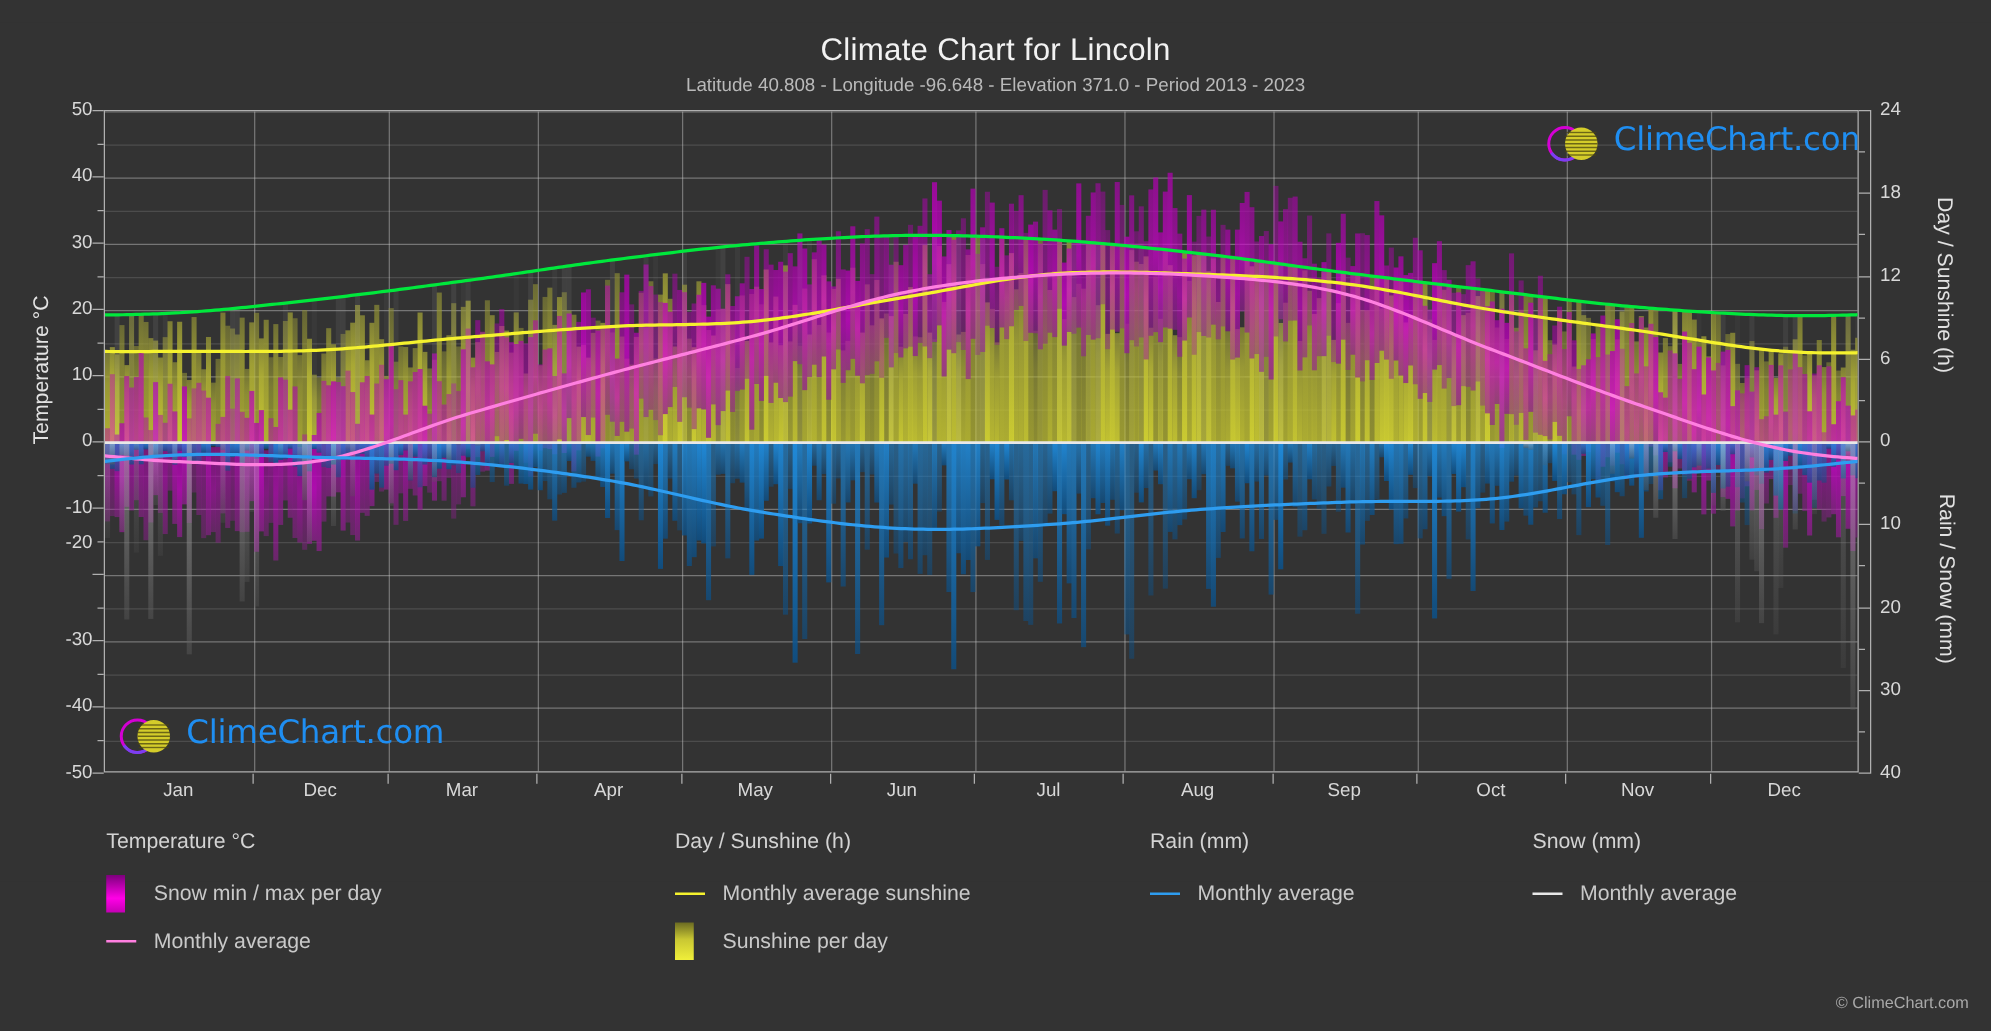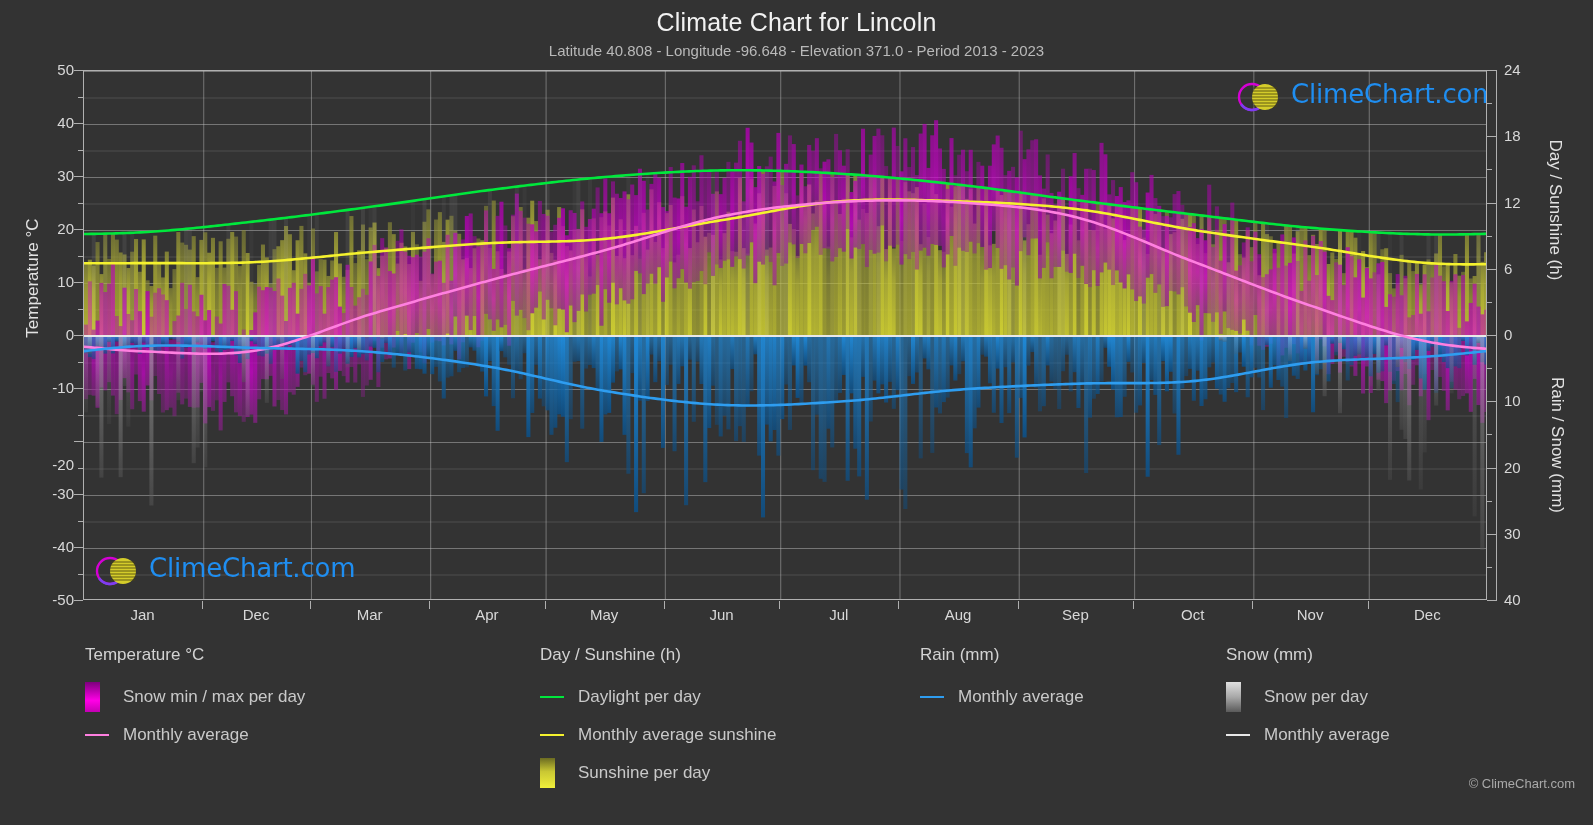--- a/index.html
+++ b/index.html
@@ -7,20 +7,21 @@
     margin: 0; padding: 0;
     background: #333333;
     width: 1593px; height: 825px;
     overflow: hidden;
     font-family: "Liberation Sans", sans-serif;
   }
   #root {
     position: relative;
     width: 1593px; height: 687px;
     background: #333333;
+    margin-top: 18px;
   }
 
   
   #title {
     position: absolute; top: 8px; left: 0; width: 1593px;
     text-align: center;
     font-size: 25px; color: #f2f2f2; font-weight: 400;
     letter-spacing: 0.2px;
   }
   #subtitle {
@@ -1505,21 +1506,21 @@
       <div class="ytick-l" style="top:176px;">30</div>
       <div class="tickmark-l" style="top:176px;"></div>
       <div class="ytick-l" style="top:229px;">20</div>
       <div class="tickmark-l" style="top:229px;"></div>
       <div class="ytick-l" style="top:282px;">10</div>
       <div class="tickmark-l" style="top:282px;"></div>
       <div class="ytick-l" style="top:335px;">0</div>
       <div class="tickmark-l" style="top:335px;"></div>
       <div class="ytick-l" style="top:388px;">-10</div>
       <div class="tickmark-l" style="top:388px;"></div>
-      <div class="ytick-l" style="top:465px;">-20</div>
+      <div class="ytick-l" style="top:416px;">-20</div>
       <div class="tickmark-l" style="top:441px;"></div>
       <div class="ytick-l" style="top:494px;">-30</div>
       <div class="tickmark-l" style="top:494px;"></div>
       <div class="ytick-l" style="top:547px;">-40</div>
       <div class="tickmark-l" style="top:547px;"></div>
       <div class="ytick-l" style="top:600px;">-50</div>
       <div class="tickmark-l" style="top:600px;"></div>
       <div class="tickmark-l" style="top: 96.5px; left: 78px; width: 5px;"></div>
       <div class="tickmark-l" style="top: 149.5px; left: 78px; width: 5px;"></div>
       <div class="tickmark-l" style="top: 202.5px; left: 78px; width: 5px;"></div>
@@ -1594,26 +1595,20 @@
           <span class="sw-wrap">
             <span class="sw-line" style="background: rgb(255, 127, 224);"></span>
           </span>
           <span class="lbl">Monthly average</span>
         </div>
       </div>
       <div class="legend-col" style="left: 540px;">
         <div class="legend-head">Day / Sunshine (h)</div>
         <div class="legend-row">
           <span class="sw-wrap">
-            <span class="sw-line" style="background: rgb(0, 232, 60);"></span>
-          </span>
-          <span class="lbl">Daylight per day</span>
-        </div>
-        <div class="legend-row">
-          <span class="sw-wrap">
             <span class="sw-line" style="background: rgb(245, 242, 46);"></span>
           </span>
           <span class="lbl">Monthly average sunshine</span>
         </div>
         <div class="legend-row">
           <span class="sw-wrap">
             <span class="sw-box" style="background: linear-gradient(rgb(107, 107, 34) 0%, rgb(201, 199, 51) 45%, rgb(240, 239, 58) 100%);"></span>
           </span>
           <span class="lbl">Sunshine per day</span>
         </div>
@@ -1624,26 +1619,20 @@
           <span class="sw-wrap">
             <span class="sw-line" style="background: rgb(46, 157, 240);"></span>
           </span>
           <span class="lbl">Monthly average</span>
         </div>
       </div>
       <div class="legend-col" style="left: 1226px;">
         <div class="legend-head">Snow (mm)</div>
         <div class="legend-row">
           <span class="sw-wrap">
-            <span class="sw-box" style="background: linear-gradient(rgb(224, 224, 224) 0%, rgb(168, 168, 168) 50%, rgb(90, 90, 90) 100%);"></span>
-          </span>
-          <span class="lbl">Snow per day</span>
-        </div>
-        <div class="legend-row">
-          <span class="sw-wrap">
             <span class="sw-line" style="background: rgb(232, 232, 232);"></span>
           </span>
           <span class="lbl">Monthly average</span>
         </div>
       </div>
     </div>
 
   <div id="copyright">© ClimeChart.com</div>
 </div>
 

